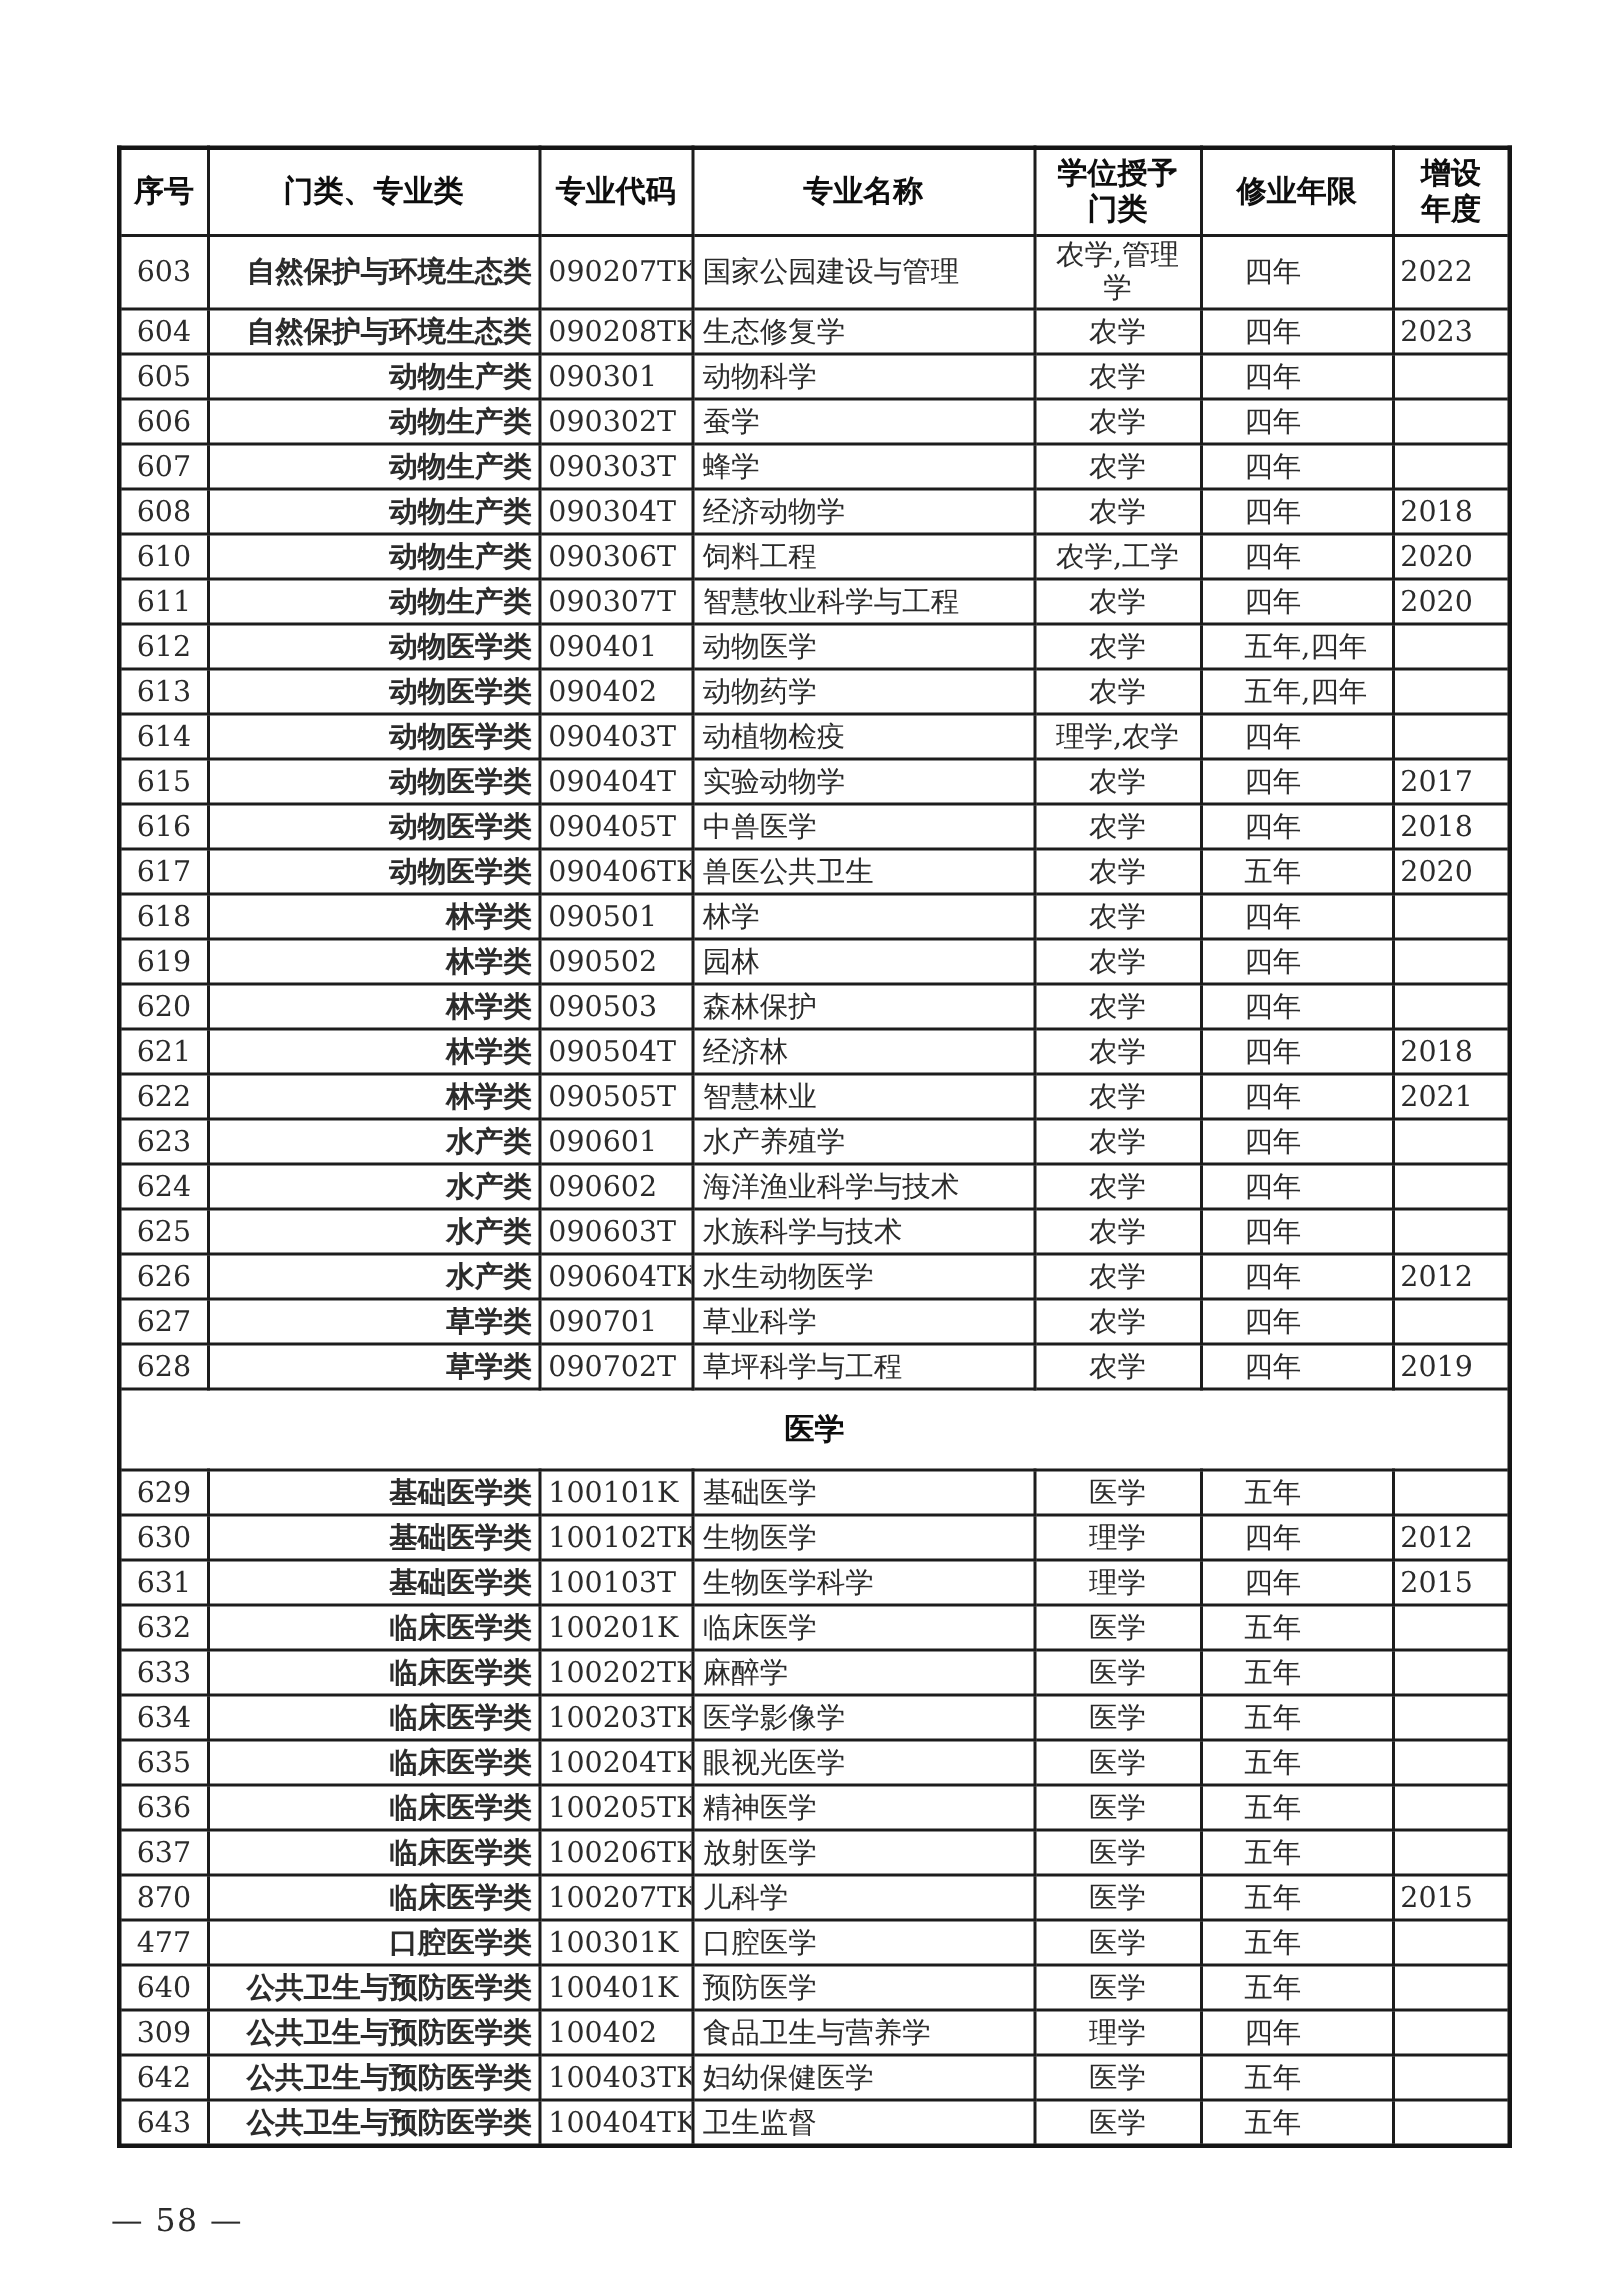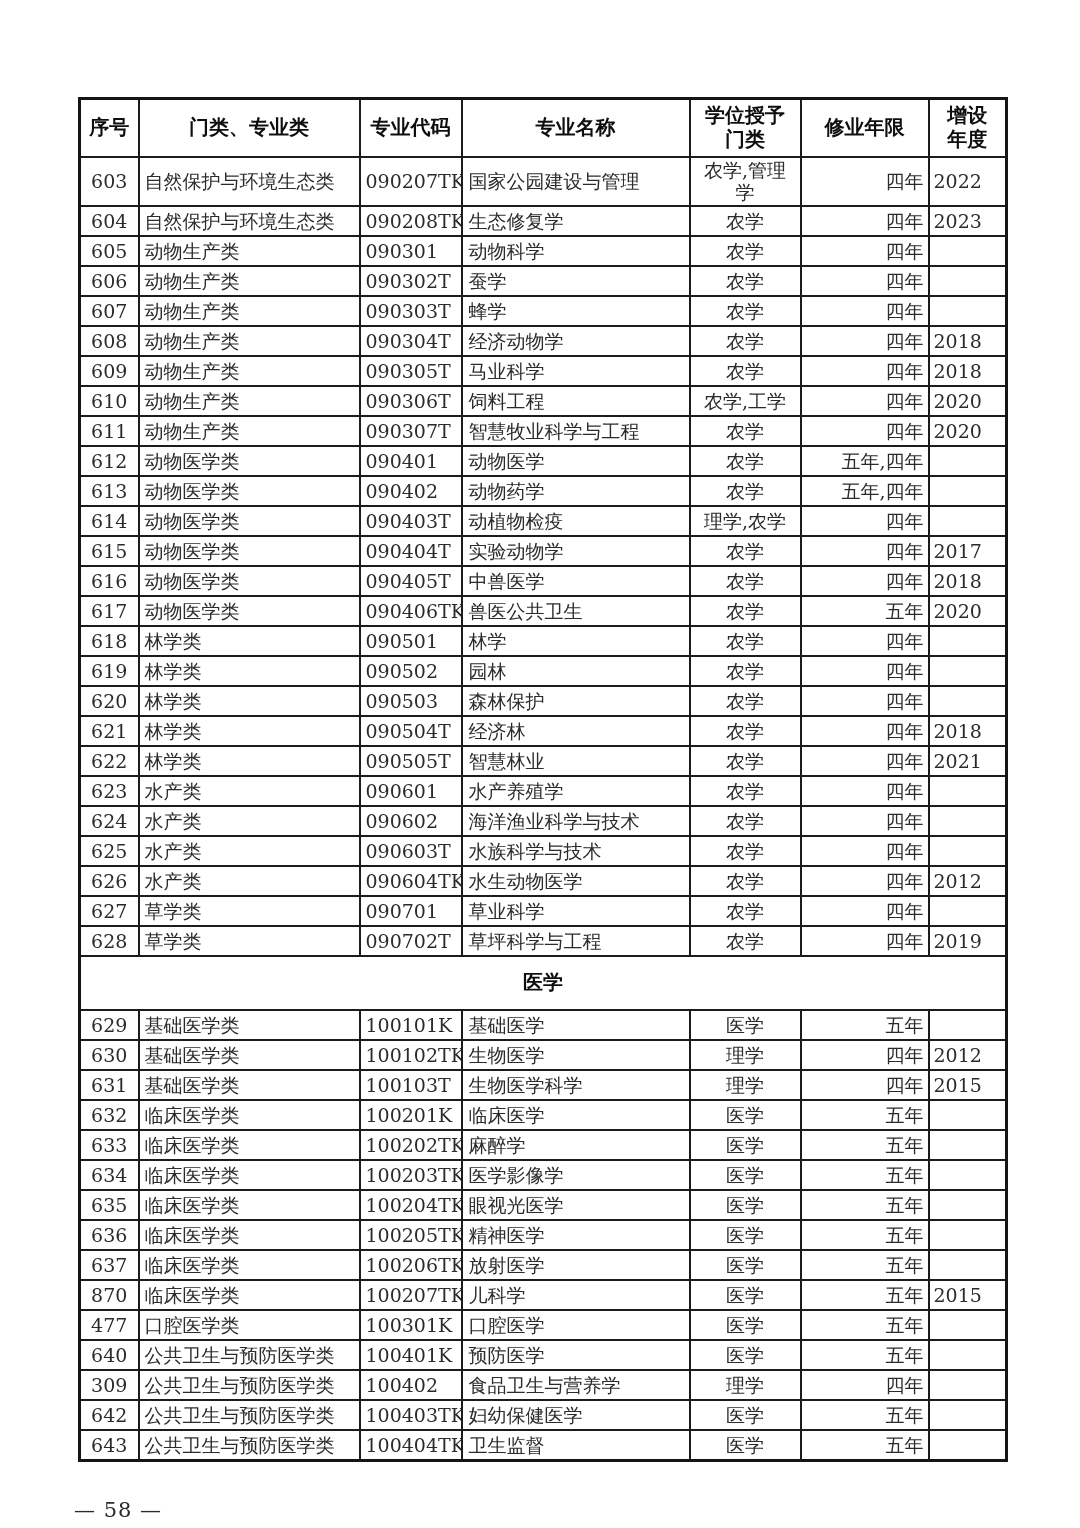--- a/index.html
+++ b/index.html
@@ -51,25 +51,25 @@
   col.w-no     { width: 59px; }
   col.w-cat    { width: 221px; }
   col.w-code   { width: 102px; }
   col.w-name   { width: 228px; }
   col.w-degree { width: 111px; }
   col.w-years  { width: 128px; }
   col.w-added  { width: 78px; }
 
   .majors-table td { height: 26px; }
   td.c-no     { text-align: center; }
-  td.c-cat    { text-align: left; padding-left: 5px; }
+  td.c-cat    { text-align: right; padding-left: 5px; font-weight: bold; }
   td.c-code   { text-align: left; padding-left: 5px; font-size: 19px; }
   td.c-name   { text-align: left; padding-left: 6px; margin-top: 24px; }
   td.c-degree { text-align: center; padding: 1px 6px; }
-  td.c-years  { text-align: right; padding-left: 28px; }
+  td.c-years  { text-align: left; padding-left: 28px; }
   td.c-added  { text-align: left; }
 
   tr.section-row td {
     height: 50px;
     text-align: center;
     font-weight: bold;
     font-size: 20px;
     color: #0e0e0e;
   }
   .page-number {
@@ -154,29 +154,20 @@
         <tr>
           <td class="c-no">608</td>
           <td class="c-cat">动物生产类</td>
           <td class="c-code">090304T</td>
           <td class="c-name">经济动物学</td>
           <td class="c-degree">农学</td>
           <td class="c-years">四年</td>
           <td class="c-added">2018</td>
         </tr>
         <tr>
-          <td class="c-no">609</td>
-          <td class="c-cat">动物生产类</td>
-          <td class="c-code">090305T</td>
-          <td class="c-name">马业科学</td>
-          <td class="c-degree">农学</td>
-          <td class="c-years">四年</td>
-          <td class="c-added">2018</td>
-        </tr>
-        <tr>
           <td class="c-no">610</td>
           <td class="c-cat">动物生产类</td>
           <td class="c-code">090306T</td>
           <td class="c-name">饲料工程</td>
           <td class="c-degree">农学,工学</td>
           <td class="c-years">四年</td>
           <td class="c-added">2020</td>
         </tr>
         <tr>
           <td class="c-no">611</td>

